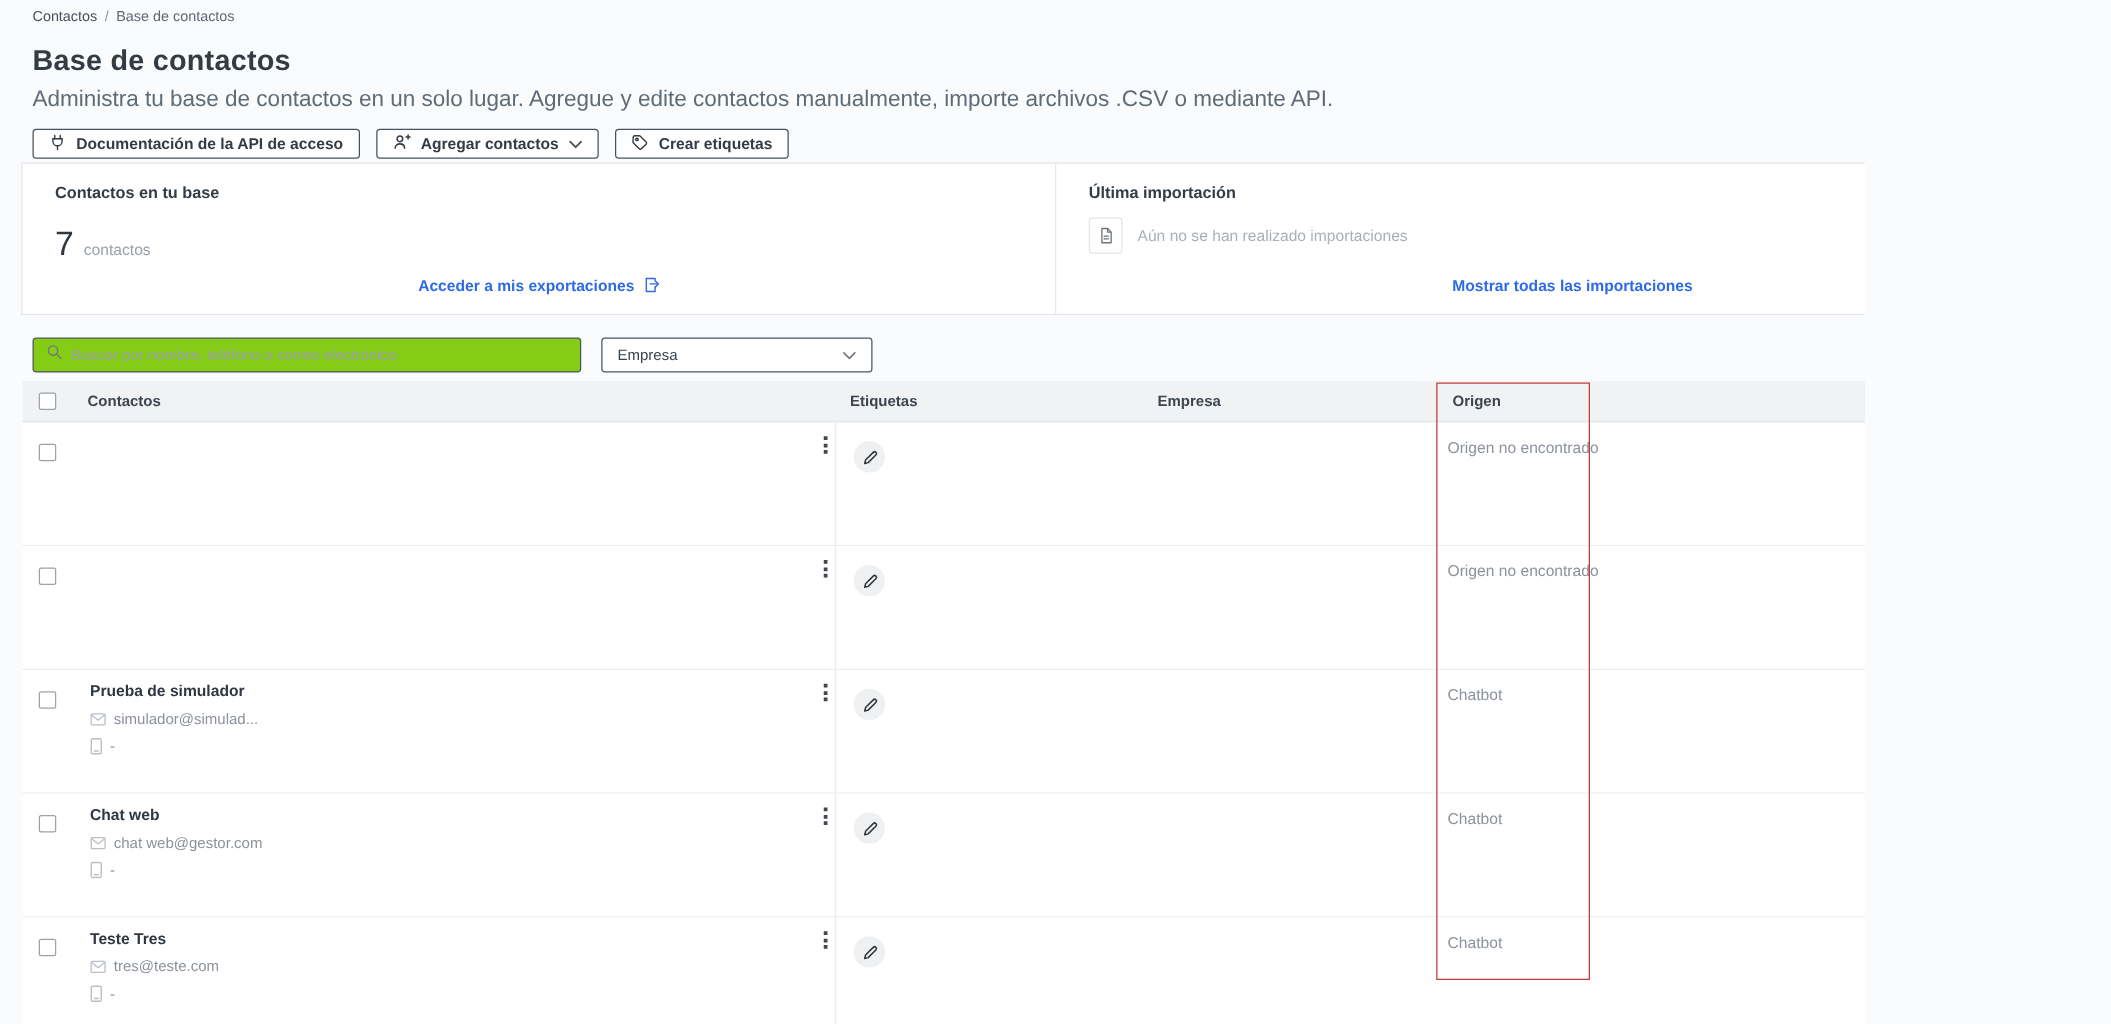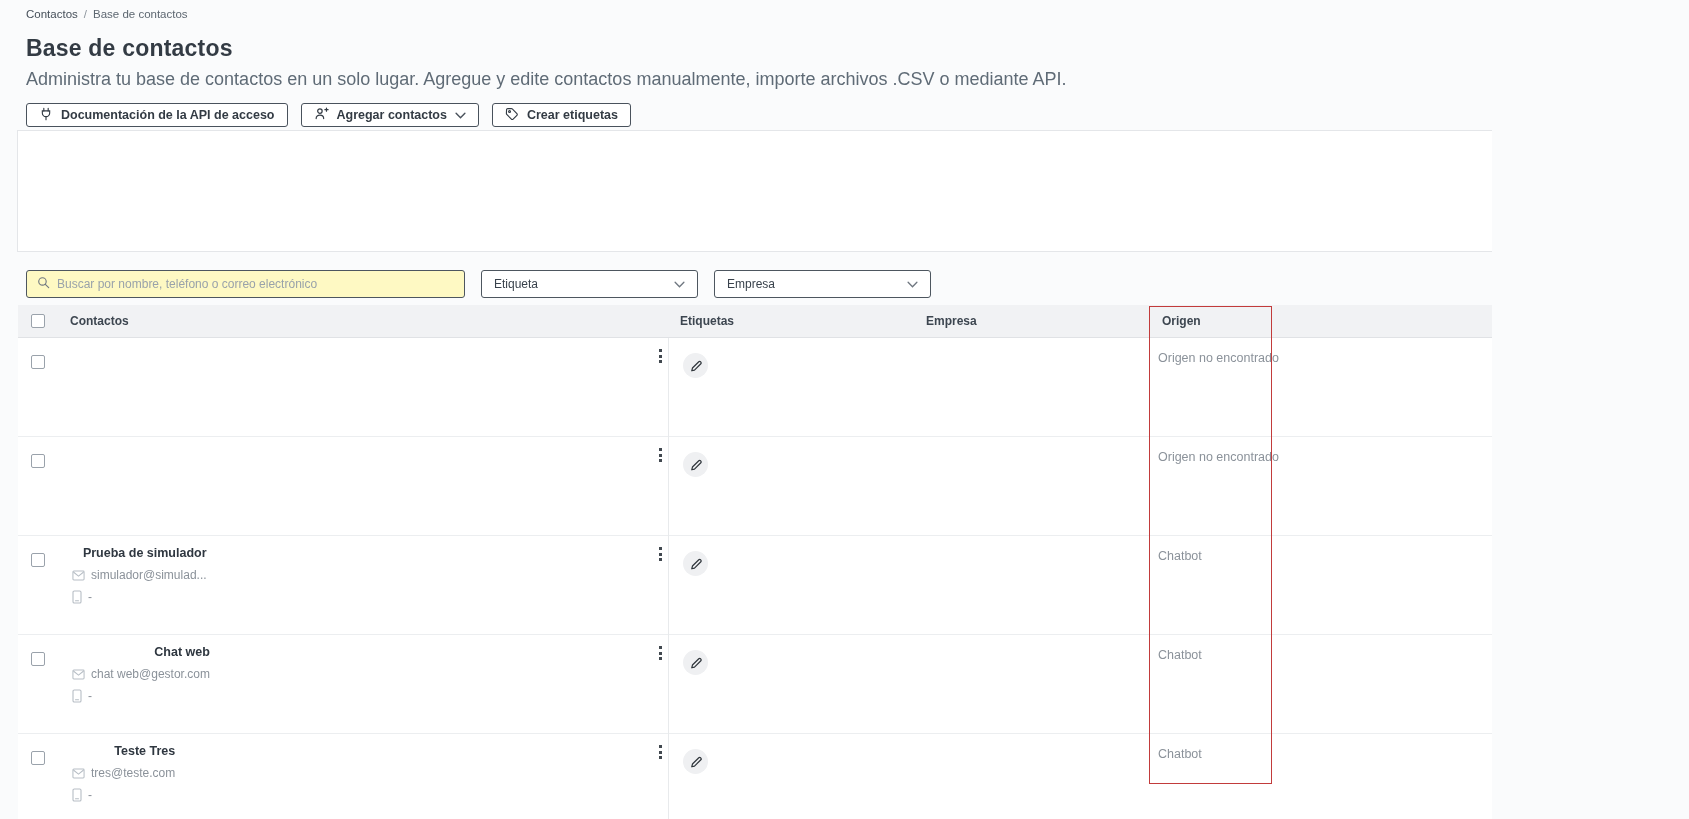--- a/index.html
+++ b/index.html
@@ -35,21 +35,21 @@
                   display:flex; align-items:center; justify-content:center; color:#6b737c; background:#fff; }
   .import-empty-text { font-size:12.5px; color:#a8b0b8; }
   .card-link-row { margin-top:auto; text-align:center; }
   .blue-link { color:#2d6ae3; font-size:12.5px; font-weight:600; display:inline-flex;
                align-items:center; gap:6px; cursor:pointer; }
 
   
   .filter-row { position:absolute; top:270px; left:26px; width:1640px; height:28px;
                 display:flex; align-items:center; gap:16px; }
   .search-box { width:439px; height:28px; border:1px solid #4d565f; border-radius:3px;
-                background:#fef9c3; display:flex; align-items:center; padding:0 10px; gap:7px; color:#7c858d; }
+                background:#84cc16; display:flex; align-items:center; padding:0 10px; gap:7px; color:#7c858d; }
   .search-box input { border:none; outline:none; flex:1; font-size:12px; color:#333b44;
                       background:transparent; font-family:inherit; }
   .search-box input::placeholder { color:#99a2aa; }
   .filter-select { width:217px; height:28px; border:1px solid #4d565f; border-radius:3px; background:#fff;
                    display:flex; align-items:center; justify-content:space-between; padding:0 12px;
                    font-size:12px; color:#39424c; cursor:pointer; }
   .filter-spacer { flex:1; }
   .filter-list-btn { margin-left:10px; margin-right:22px; color:#272d33; cursor:pointer;
                      background:none; border:none; display:flex; align-items:center; }
 
@@ -64,21 +64,21 @@
                  display:flex; align-items:center; justify-content:center;
                  font-size:16px; color:#5f666d; cursor:pointer; font-family:inherit; }
   .plus-rail { position:absolute; left:1610px; top:34px; width:38px; bottom:0;
                border-left:1px solid #e7e8ea;
                background:repeating-linear-gradient(to bottom,#f5f6f7 0px,#f5f6f7 99px,#e7e8ea 99px,#e7e8ea 100px); }
   .row { position:relative; height:99px; border-bottom:1px solid #eceef0; background:#fff; width:1610px; }
   .checkbox { width:14px; height:14px; border:1.5px solid #9aa2ab; border-radius:2px; background:#fff;
               display:inline-block; cursor:pointer; }
   .row .checkbox { position:absolute; left:13px; top:17px; }
   .contact-info { position:absolute; left:54px; top:10px; }
-  .contact-name { font-size:12.5px; font-weight:700; color:#2f3740; cursor:pointer;text-align:right; }
+  .contact-name { font-size:12.5px; font-weight:700; color:#2f3740; cursor:pointer; }
   .contact-line { display:flex; align-items:center; gap:6px; margin-top:8px; font-size:12px; color:#8b929a;text-align:center; }
   .contact-line .c-icon { color:#b7bec5; display:flex; }
   .kebab { position:absolute; left:634px; top:7px; width:16px; height:22px; display:flex; flex-direction:column;
            align-items:center; justify-content:center; gap:2.5px; cursor:pointer; background:none; border:none; }
   .kebab i { width:3px; height:3px; background:#41484f; display:block; }
   .col-divider { position:absolute; left:650px; top:0; bottom:-1px; width:1px; background:#e8eaec; }
   .edit-btn { position:absolute; left:665px; top:15px; width:25px; height:25px; border-radius:50%;
               background:#eff0f2; border:none; display:flex; align-items:center; justify-content:center;
               color:#2f353b; cursor:pointer; }
   .origin-value { position:absolute; left:1140px; top:13px; font-size:12.5px; color:#8b929a; }
@@ -132,39 +132,68 @@
               <path d="M1.8 3.2c0-.8.6-1.4 1.4-1.4h4.1c.37 0 .73.15 1 .41l5.3 5.3a1.4 1.4 0 0 1 0 2l-4.3 4.3a1.4 1.4 0 0 1-2 0l-5.3-5.3a1.4 1.4 0 0 1-.41-1z"></path>
               <circle cx="5.2" cy="5.2" r="1.1"></circle>
             </svg>
         </span>
         <span>Crear etiquetas</span>
       </button>
     </div>
   </div>
 
   <div class="summary-card">
+    <div class="card-half">
+      <div class="card-title">Contactos en tu base</div>
+      <div class="count-row">
+        <span class="count-number">7</span>
+        <span class="count-label">contactos</span>
+      </div>
+      <div class="card-link-row">
+        <span class="blue-link">
+          <span>Acceder a mis exportaciones</span>
+          <span>
+            <svg width="14" height="14" viewBox="0 0 16 16" fill="none" stroke="#2d6ae3" stroke-width="1.3" stroke-linecap="round" stroke-linejoin="round">
+                <path d="M11.5 9.5v4.5h-8v-12h8V4"></path>
+                <path d="M7 7h7.5"></path>
+                <path d="M12 4.5L14.5 7 12 9.5"></path>
+              </svg>
+          </span>
+        </span>
+      </div>
+    </div>
+    <div class="card-half">
+      <div class="card-title">Última importación</div>
+      <div class="import-row">
+        <span class="doc-icon-box">
+          <svg width="14" height="15" viewBox="0 0 16 16" fill="none" stroke="#6b737c" stroke-width="1.2" stroke-linejoin="round">
+              <path d="M4 1.5h5.2L12.5 4.8V14.5H4z"></path>
+              <path d="M9.2 1.5v3.3h3.3"></path>
+              <path d="M6 8.4h4M6 10.9h4" stroke-linecap="round"></path>
+            </svg>
+        </span>
+        <span class="import-empty-text">Aún no se han realizado importaciones</span>
+      </div>
+      <div class="card-link-row">
+        <span class="blue-link">
+          <span>Mostrar todas las importaciones</span>
+        </span>
+      </div>
+    </div>
   </div>
 
   <div class="filter-row">
     <div class="search-box">
       <span>
         <svg width="13" height="13" viewBox="0 0 15 15" fill="none" stroke="#6f7780" stroke-width="1.3" stroke-linecap="round">
             <circle cx="6.3" cy="6.3" r="4.3"></circle>
             <path d="M9.6 9.6L13.5 13.5"></path>
           </svg>
       </span>
       <input type="text" placeholder="Buscar por nombre, teléfono o correo electrónico" style="">
-    </div>
-    <div class="filter-select">
-      <span>Etiqueta</span>
-      <span>
-        <svg width="11" height="7" viewBox="0 0 10 6" fill="none" stroke="#6f7780" stroke-width="1.2" stroke-linecap="round">
-            <path d="M1 1l4 4 4-4"></path>
-          </svg>
-      </span>
     </div>
     <div class="filter-select">
       <span>Empresa</span>
       <span>
         <svg width="11" height="7" viewBox="0 0 10 6" fill="none" stroke="#6f7780" stroke-width="1.2" stroke-linecap="round">
             <path d="M1 1l4 4 4-4"></path>
           </svg>
       </span>
     </div>
     <div class="filter-spacer"></div>

